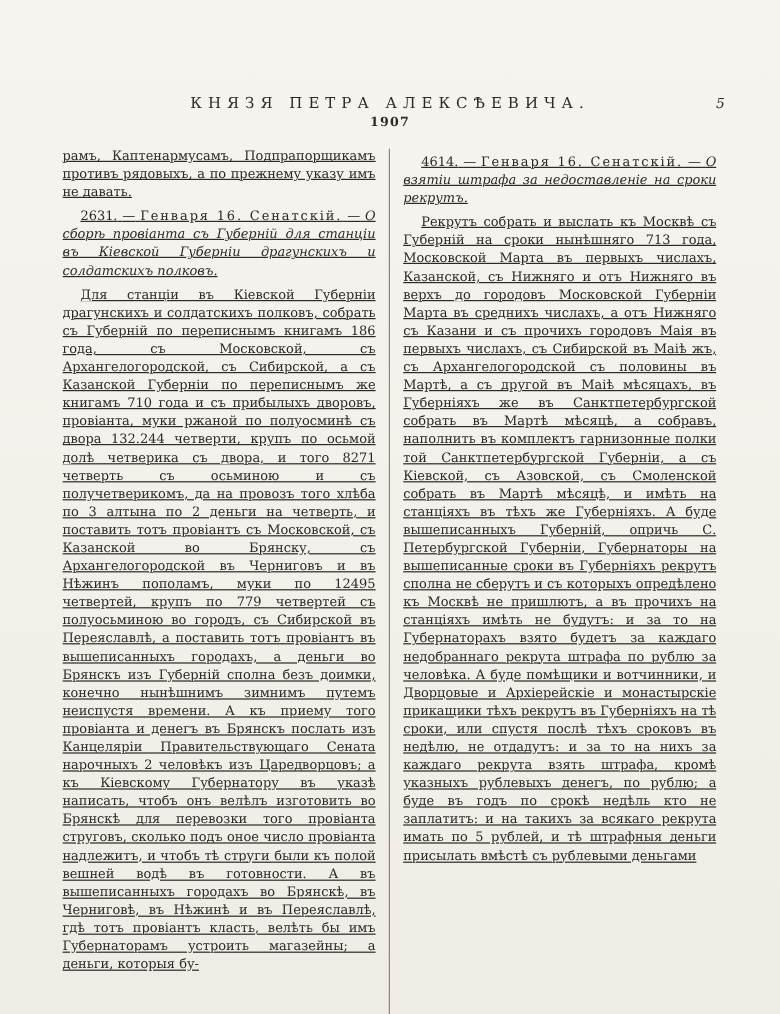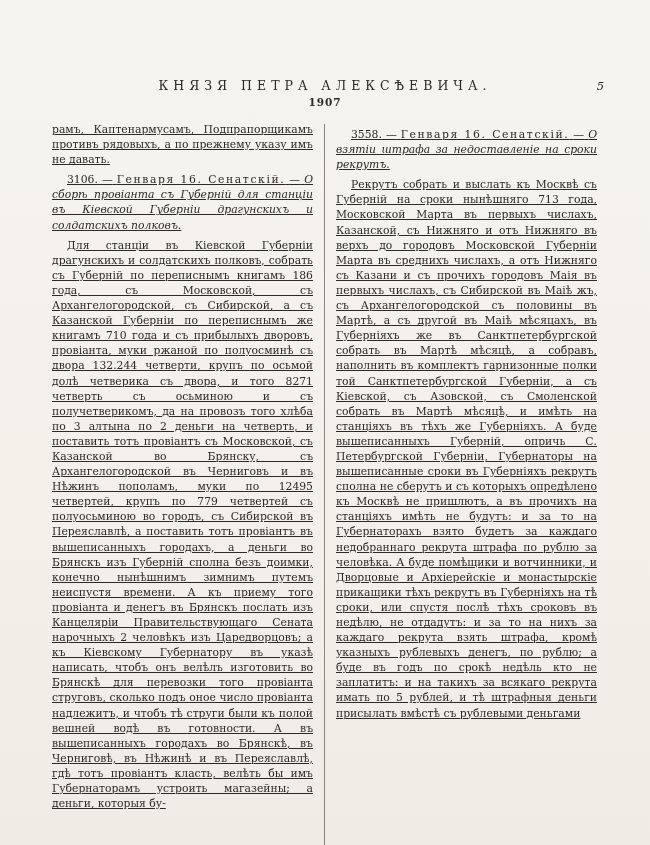--- a/index.html
+++ b/index.html
@@ -90,25 +90,25 @@
   <div class="running-head">
     <div class="head-title">КНЯЗЯ ПЕТРА АЛЕКСѢЕВИЧА.</div>
     <div class="head-year">1907</div>
     <div class="page-num">5</div>
   </div>
 
   <div class="columns">
 
     <div class="col left">
       <p class="para">рамъ, Каптенармусамъ, Подпрапорщикамъ противъ рядовыхъ, а по прежнему указу имъ не давать.</p>
-      <p class="para heading"><span class="num">3106.</span> <span class="dash">—</span> <span class="spaced">Генваря 16. Сенатскій.</span> <span class="dash">—</span> <span class="ital">О сборѣ провіанта съ Губерній для станціи въ Кіевской Губерніи драгунскихъ и солдатскихъ полковъ.</span></p>
+      <p class="para heading"><span class="num">2631.</span> <span class="dash">—</span> <span class="spaced">Генваря 16. Сенатскій.</span> <span class="dash">—</span> <span class="ital">О сборѣ провіанта съ Губерній для станціи въ Кіевской Губерніи драгунскихъ и солдатскихъ полковъ.</span></p>
       <p class="para indent">Для станціи въ Кіевской Губерніи драгунскихъ и солдатскихъ полковъ, собрать съ Губерній по переписнымъ книгамъ 186 года, съ Московской, съ Архангелогородской, съ Сибирской, а съ Казанской Губерніи по переписнымъ же книгамъ 710 года и съ прибылыхъ дворовъ, провіанта, муки ржаной по полуосминѣ съ двора 132.244 четверти, крупъ по осьмой долѣ четверика съ двора, и того 8271 четверть съ осьминою и съ получетверикомъ, да на провозъ того хлѣба по 3 алтына по 2 деньги на четверть, и поставить тотъ провіантъ съ Московской, съ Казанской во Брянску, съ Архангелогородской въ Черниговъ и въ Нѣжинъ пополамъ, муки по 12495 четвертей, крупъ по 779 четвертей съ полуосьминою во городъ, съ Сибирской въ Переяславлѣ, а поставить тотъ провіантъ въ вышеписанныхъ городахъ, а деньги во Брянскъ изъ Губерній сполна безъ доимки, конечно нынѣшнимъ зимнимъ путемъ неиспустя времени. А къ приему того провіанта и денегъ въ Брянскъ послать изъ Канцеляріи Правительствующаго Сената нарочныхъ 2 человѣкъ изъ Царедворцовъ; а къ Кіевскому Губернатору въ указѣ написать, чтобъ онъ велѣлъ изготовить во Брянскѣ для перевозки того провіанта струговъ, сколько подъ оное число провіанта надлежитъ, и чтобъ тѣ струги были къ полой вешней водѣ въ готовности. А въ вышеписанныхъ городахъ во Брянскѣ, въ Черниговѣ, въ Нѣжинѣ и въ Переяславлѣ, гдѣ тотъ провіантъ класть, велѣть бы имъ Губернаторамъ устроить магазейны; а деньги, которыя бу-</p>
     </div>
 
     <div class="rule"></div>
 
     <div class="col right">
-      <p class="para heading"><span class="num">3558.</span> <span class="dash">—</span> <span class="spaced">Генваря 16. Сенатскій.</span> <span class="dash">—</span> <span class="ital">О взятіи штрафа за недоставленіе на сроки рекрутъ.</span></p>
+      <p class="para heading"><span class="num">4614.</span> <span class="dash">—</span> <span class="spaced">Генваря 16. Сенатскій.</span> <span class="dash">—</span> <span class="ital">О взятіи штрафа за недоставленіе на сроки рекрутъ.</span></p>
       <p class="para indent">Рекрутъ собрать и выслать къ Москвѣ съ Губерній на сроки нынѣшняго 713 года, Московской Марта въ первыхъ числахъ, Казанской, съ Нижняго и отъ Нижняго въ верхъ до городовъ Московской Губерніи Марта въ среднихъ числахъ, а отъ Нижняго съ Казани и съ прочихъ городовъ Маія въ первыхъ числахъ, съ Сибирской въ Маіѣ жъ, съ Архангелогородской съ половины въ Мартѣ, а съ другой въ Маіѣ мѣсяцахъ, въ Губерніяхъ же въ Санктпетербургской собрать въ Мартѣ мѣсяцѣ, а собравъ, наполнить въ комплектъ гарнизонные полки той Санктпетербургской Губерніи, а съ Кіевской, съ Азовской, съ Смоленской собрать въ Мартѣ мѣсяцѣ, и имѣть на станціяхъ въ тѣхъ же Губерніяхъ. А буде вышеписанныхъ Губерній, опричь С. Петербургской Губерніи, Губернаторы на вышеписанные сроки въ Губерніяхъ рекрутъ сполна не сберутъ и съ которыхъ опредѣлено къ Москвѣ не пришлютъ, а въ прочихъ на станціяхъ имѣть не будутъ: и за то на Губернаторахъ взято будетъ за каждаго недобраннаго рекрута штрафа по рублю за человѣка. А буде помѣщики и вотчинники, и Дворцовые и Архіерейскіе и монастырскіе прикащики тѣхъ рекрутъ въ Губерніяхъ на тѣ сроки, или спустя послѣ тѣхъ сроковъ въ недѣлю, не отдадутъ: и за то на нихъ за каждаго рекрута взять штрафа, кромѣ указныхъ рублевыхъ денегъ, по рублю; а буде въ годъ по срокѣ недѣль кто не заплатитъ: и на такихъ за всякаго рекрута имать по 5 рублей, и тѣ штрафныя деньги присылать вмѣстѣ съ рублевыми деньгами</p>
     </div>
 
   </div>
 </div>
 
 </body></html>

